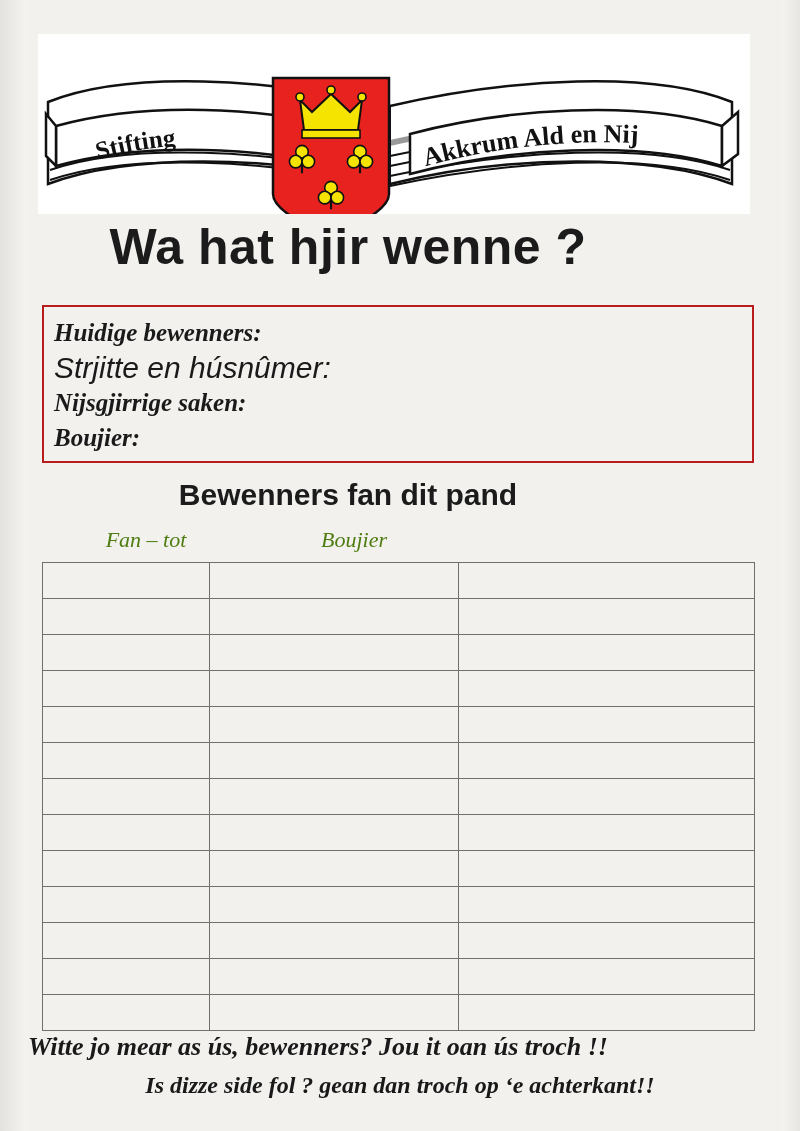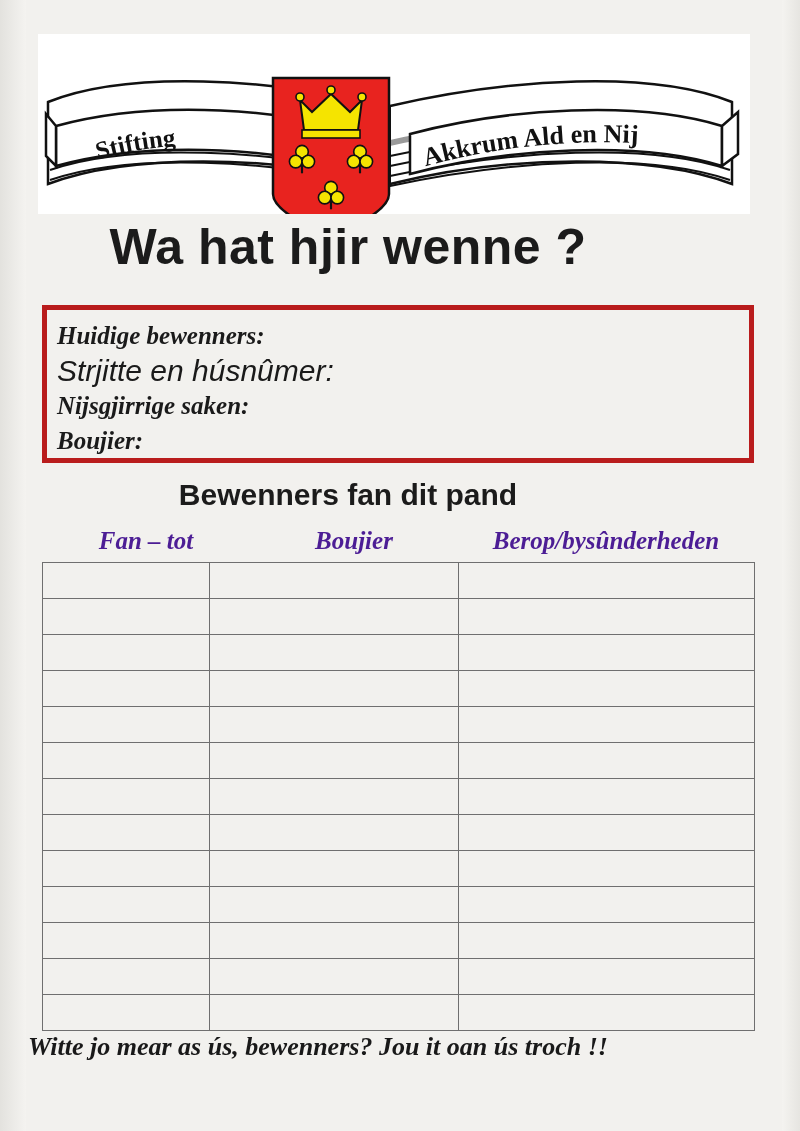--- a/index.html
+++ b/index.html
@@ -64,21 +64,21 @@
     color: #1b1b1b;
   }
 
   
   .info-box {
     position: absolute;
     left: 42px;
     top: 305px;
     width: 712px;
     height: 158px;
-    border: 5px solid #b91c1c;
+    border: 2px solid #b91c1c;
     background: transparent;
     box-sizing: border-box;
     padding: 8px 0 0 10px;
   }
   .info-line {
     font-family: "Liberation Serif", serif;
     font-style: italic;
     font-weight: bold;
     font-size: 25px;
     color: #1a1a1a;
@@ -110,23 +110,23 @@
     position: absolute;
     left: 42px;
     top: 527px;
     width: 712px;
     height: 32px;
   }
   .col-head {
     position: absolute;
     font-family: "Liberation Serif", serif;
     font-style: italic;
-    font-weight: bold;
-    font-size: 25px;
-    color: #4c1d95;
+    font-weight: normal;
+    font-size: 22px;
+    color: #4d7c0f;
     text-align: center;
     white-space: nowrap;
   }
   .col-head.c0 { left: 0;    width: 208px; }
   .col-head.c1 { left: 208px; width: 208px; }
   .col-head.c2 { left: 416px; width: 296px; }
 
   
   .grid {
     position: absolute;
@@ -253,21 +253,20 @@
     <div class="info-line sans">Strjitte en húsnûmer:</div>
     <div class="info-line">Nijsgjirrige saken:</div>
     <div class="info-line">Boujier:</div>
   </div>
 
   <div class="section-title">Bewenners fan dit pand</div>
 
   <div class="col-heads">
     <div class="col-head c0">Fan – tot</div>
     <div class="col-head c1">Boujier</div>
-    <div class="col-head c2">Berop/bysûnderheden</div>
   </div>
 
   <table class="grid">
     <colgroup>
       <col class="c0">
         <col class="c1">
         <col class="c2">
     </colgroup>
     <tbody id="grid-body">
         <tr>
@@ -332,14 +331,15 @@
         </tr>
         <tr>
           <td></td>
           <td></td>
           <td></td>
         </tr>
       </tbody>
   </table>
 
   <div class="foot1">Witte jo mear as ús, bewenners? Jou it oan ús troch !!</div>
+  <div class="foot2">Is dizze side fol ? gean dan troch op ‘e achterkant!!</div>
 
 </div>
 
 </body></html>

